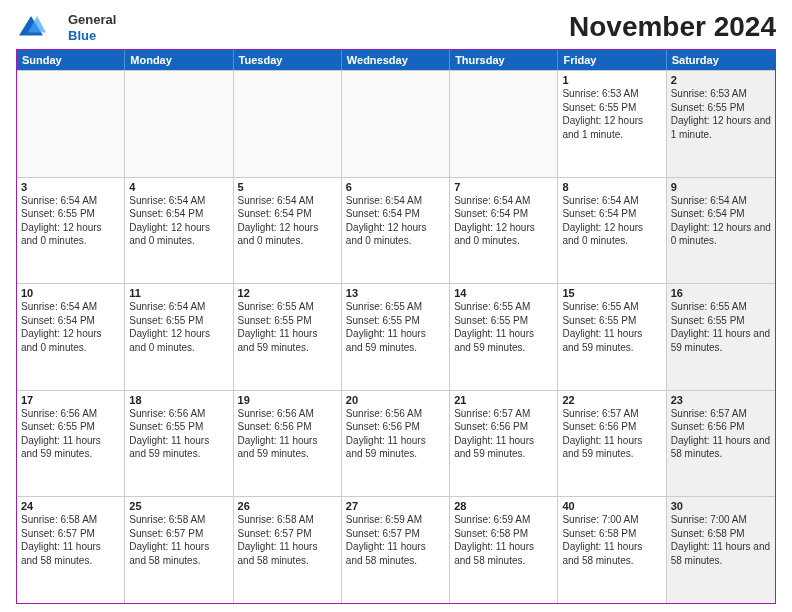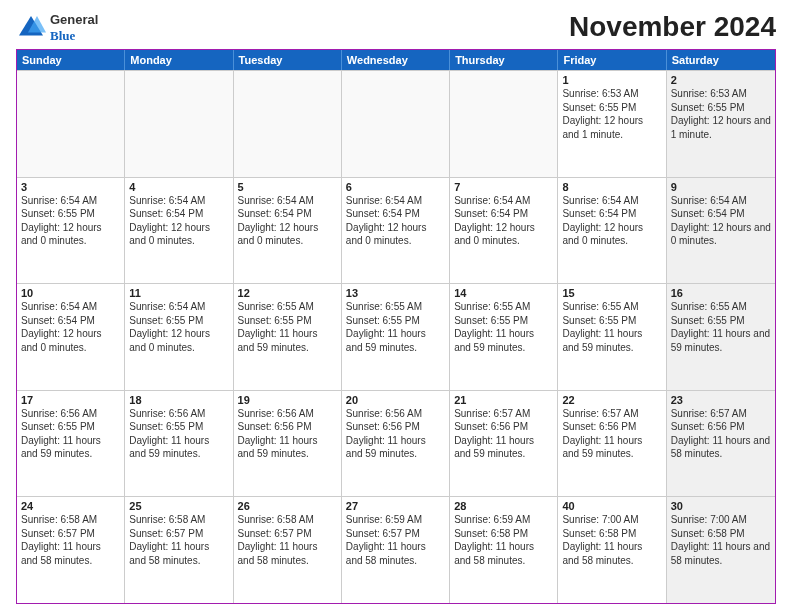--- a/index.html
+++ b/index.html
@@ -19,29 +19,29 @@
     }
     .header {
       display: flex;
       align-items: flex-start;
       justify-content: space-between;
       margin-bottom: 6px;
     }
     .logo {
       display: flex;
       align-items: center;
-      gap: 4px;
+      gap: 22px;
     }
     .logo-text {
       font-size: 13px;
       font-weight: bold;
       line-height: 1.2;
     }
     .logo-text .general { color: #333; }
-    .logo-text .blue { color: #1565C0; font-family: Liberation Serif, serif; }
+    .logo-text .blue { color: #1565C0; }
     .logo-icon {
       width: 30px;
       height: 30px;
     }
     .title-block {
       text-align: right;
     }
     .month-title {
       font-size: 28px;
       font-weight: bold;

